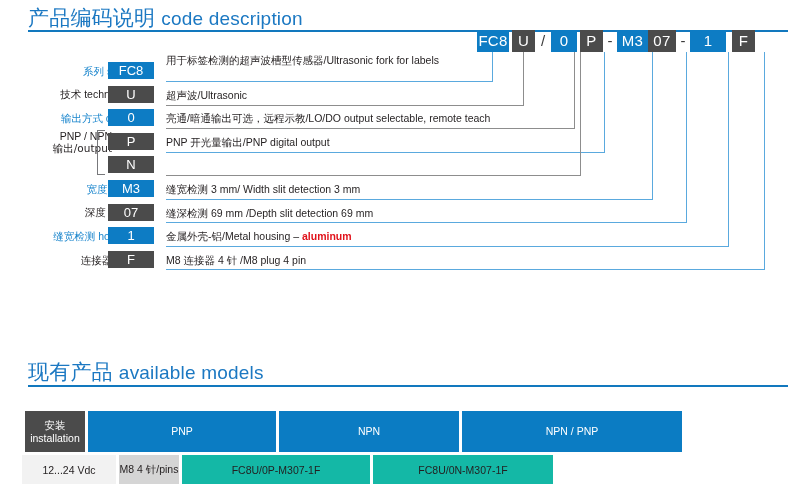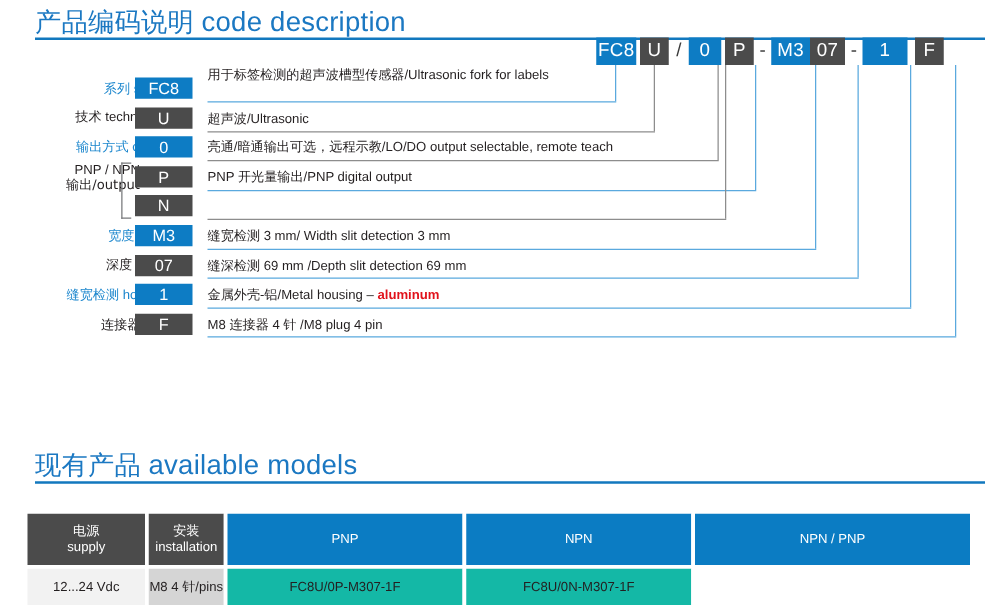--- a/index.html
+++ b/index.html
@@ -10,21 +10,21 @@
     -webkit-font-smoothing:antialiased;
   }
   .page{position:absolute;left:0;top:0;width:790px;height:487px;}
 
   
   .sec-title{
     position:absolute;color:#1b78c2;font-size:21px;letter-spacing:.2px;
     white-space:nowrap;
   }
   .sec-title .cn{font-size:21px;}
-  .sec-title .en{font-size:22px;}
+  .sec-title .en{font-size:19px;}
   .sec-rule{position:absolute;height:2px;background:#1278be;}
 
   
   .codebox{
     position:absolute;height:22px;color:#ffffff;
     font-size:15px;line-height:22px;text-align:center;
     letter-spacing:.3px;
   }
   .codebox.blue{background:#0d7cc4;}
   .codebox.gray{background:#4b4b4b;}
@@ -205,26 +205,20 @@
   <div class="desc" style="top:254px;">M8 连接器 4 针 /M8 plug 4 pin</div>
 
   <div class="sec-title" style="left:28px;top:358px;">
     <span class="cn">现有产品</span>
     <span class="en">available models</span>
   </div>
   <div class="sec-rule" style="left:28px;top:385px;width:760px;"></div>
 
   <div class="tbl">
     <div class="trow">
-      <div class="th dark c1">
-        <div>
-          <div class="cn">电源</div>
-          <div>supply</div>
-        </div>
-      </div>
       <div class="gap"></div>
       <div class="th dark c2">
         <div>
           <div class="cn">安装</div>
           <div>installation</div>
         </div>
       </div>
       <div class="gap"></div>
       <div class="th blue c3">PNP</div>
       <div class="gap"></div>

